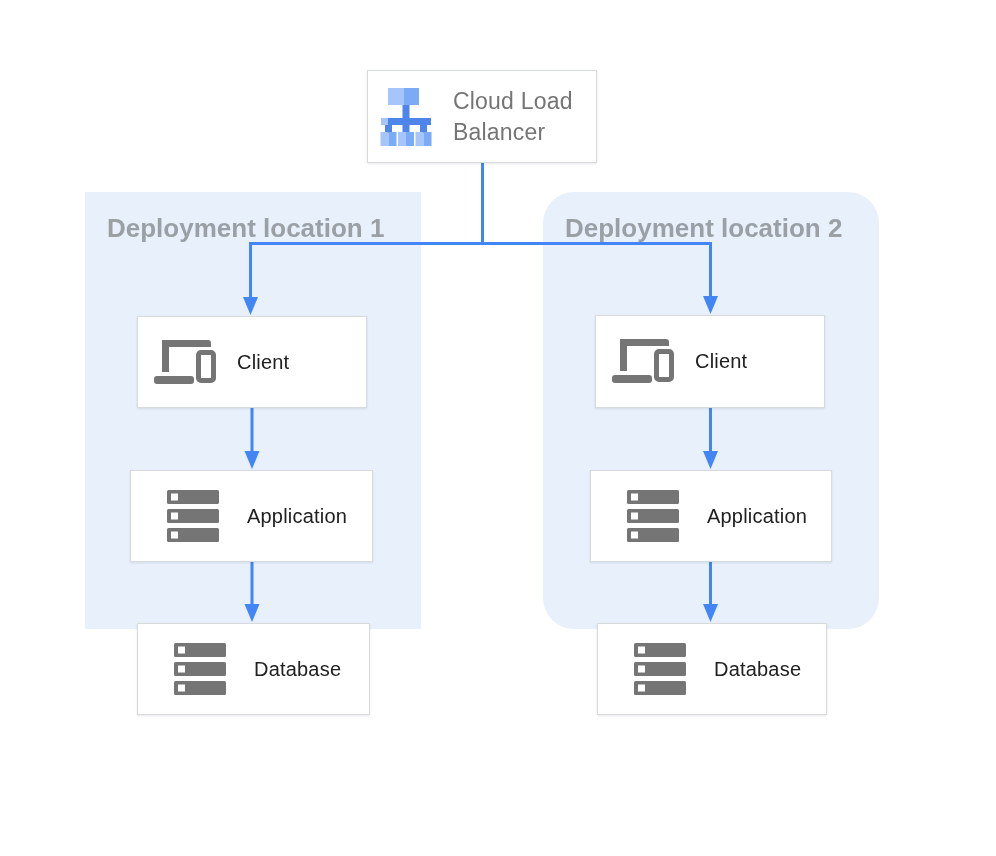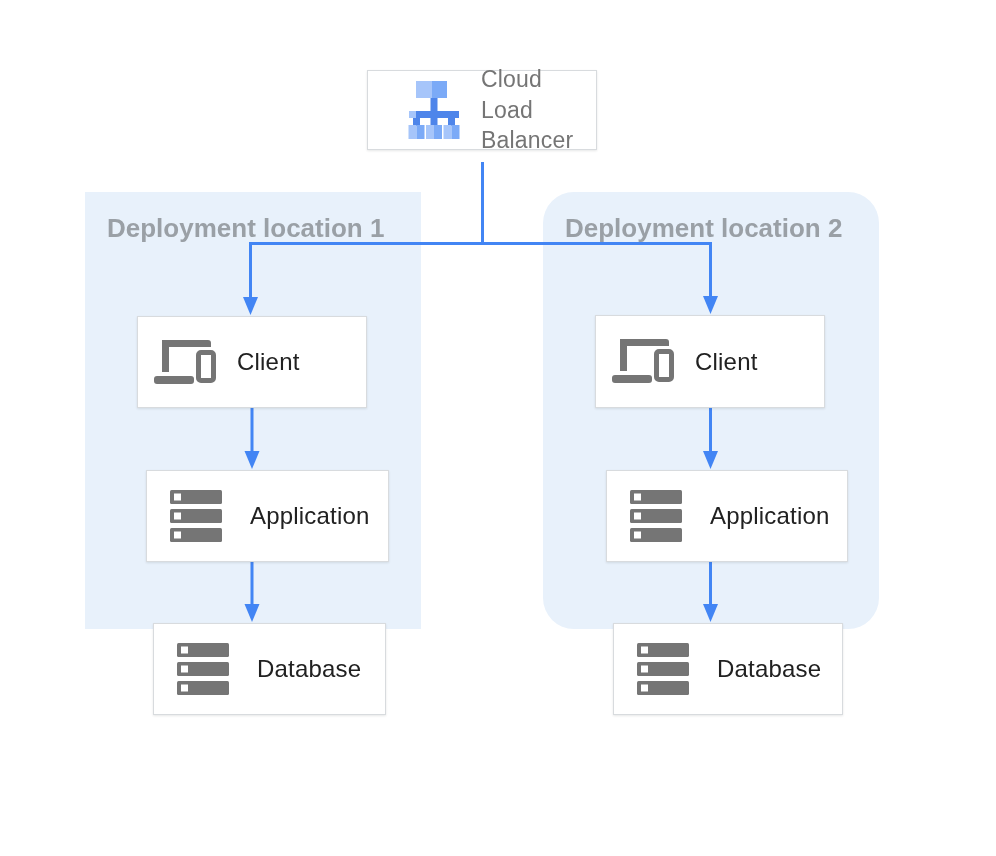--- a/index.html
+++ b/index.html
@@ -22,36 +22,36 @@
   .panel{position:absolute;top:192px;width:336px;height:437px;background:var(--panel-bg);font-weight:bold;}
   .panel-left{left:85px;}
   .panel-right{left:543px;border-radius:31px;}
   .panel-label{position:absolute;top:21px;left:22px;font-size:26px;line-height:1.2;
     color:var(--panel-label-gray);white-space:nowrap;}
 
   .connectors{position:absolute;left:0;top:0;pointer-events:none;}
 
   .node{position:absolute;background:#ffffff;border:1px solid var(--node-border);
     box-shadow:0 1px 2px rgba(60,64,67,0.12);display:flex;align-items:center;}
-  .node .label{color:var(--node-text);font-size:24px;letter-spacing:0.2px;}
+  .node .label{color:var(--node-text);font-size:20px;letter-spacing:0.2px;}
 
-  .node-lb{left:367px;top:70px;width:230px;height:80px;padding-left:36px;}
+  .node-lb{left:367px;top:70px;width:230px;height:93px;padding-left:8px;}
   .node-lb .icon{flex:0 0 auto;margin-right:17px;}
   .node-lb .label{color:var(--lb-label-gray);font-size:23px;line-height:1.32;width:120px;}
 
   .node-client-1{left:137px;top:316px;width:230px;height:92px;}
   .node-app-1{left:130px;top:470px;width:243px;height:92px;}
   .node-db-1{left:137px;top:623px;width:233px;height:92px;}
   .node-client-2{left:595px;top:315px;width:230px;height:93px;}
   .node-app-2{left:590px;top:470px;width:242px;height:92px;}
   .node-db-2{left:597px;top:623px;width:230px;height:92px;}
 
   .node-client{padding-left:16px;}
   .node-client .icon{flex:0 0 auto;margin-right:21px;}
-  .node-server{padding-left:23px;margin-left:16px;}
+  .node-server{padding-left:36px;}
   .node-server .icon{flex:0 0 auto;margin-right:28px;}
 </style>
 </head>
 <body>
 
 <div class="canvas">
 
   <div class="panel panel-left">
     <div class="panel-label">Deployment location 1</div>
   </div>

